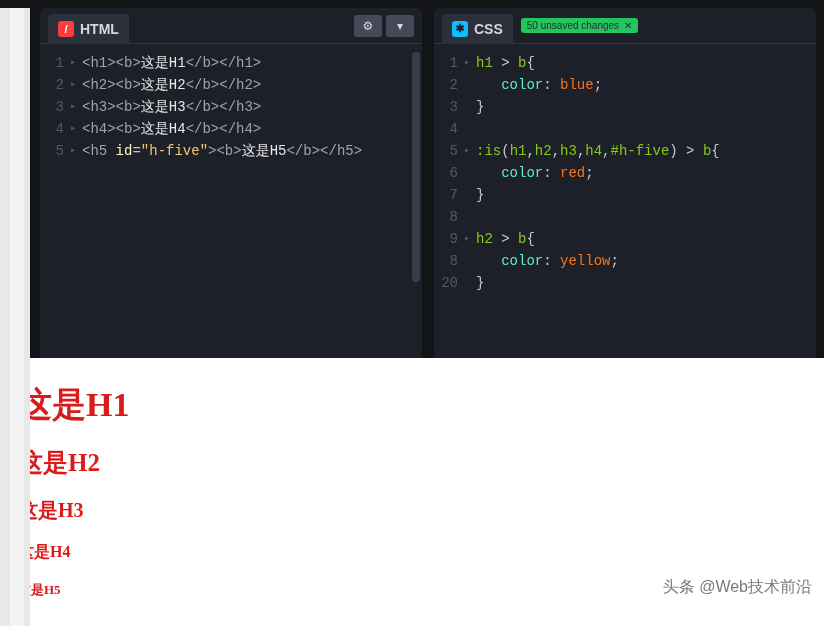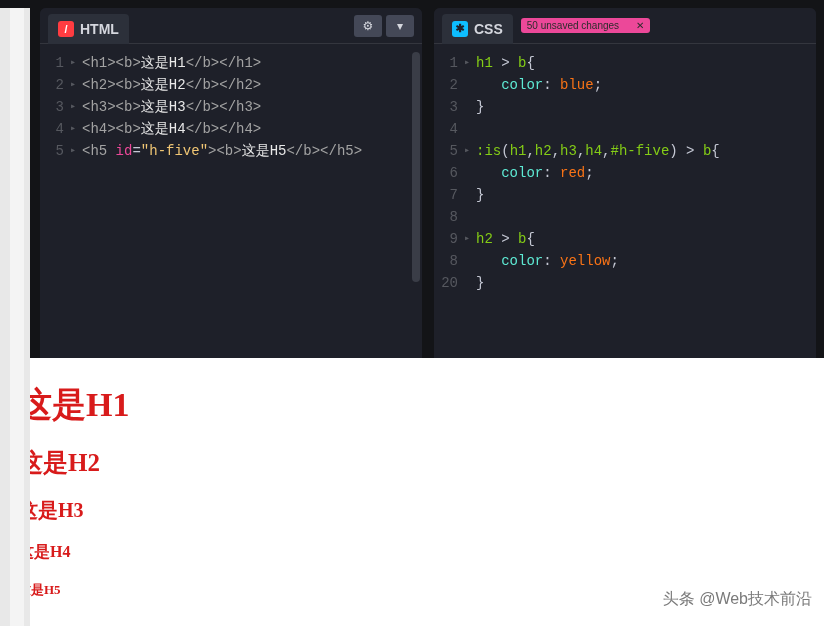--- a/index.html
+++ b/index.html
@@ -8,45 +8,45 @@
 .editors { display: flex; height: 358px; background: #131417; gap: 12px; padding-left: 40px; padding-right: 8px; padding-top: 8px; }
 .pane { flex: 1; background: #1e2029; border-radius: 6px 6px 0 0; overflow: hidden; display: flex; flex-direction: column; position: relative; }
 .pane-header { display: flex; align-items: center; height: 36px; background: #1e2029; border-bottom: 1px solid #34363e; padding: 0 8px; }
 .tab { display: flex; align-items: center; gap: 6px; padding: 4px 10px; background: #2c303a; border-radius: 4px 4px 0 0; height: 30px; margin-top: 6px; }
 .tab-icon { width: 16px; height: 16px; border-radius: 3px; display: flex; align-items: center; justify-content: center; font-size: 11px; font-weight: bold; color: #fff; }
 .tab-icon.html-ic { background: #ff3c41; }
 .tab-icon.css-ic { background: #0ebeff; color:#1e2029; }
 .tab-label { color: #d5d7de; font-size: 14px; font-weight: 600; }
 .hdr-spacer { flex: 1; }
 .hdr-btn { background: #444857; color: #d5d7de; border: none; width: 28px; height: 22px; border-radius: 3px; margin-left: 4px; display: flex; align-items: center; justify-content: center; font-size: 12px; cursor: pointer; }
-.badge { background: #ec4899; color: #2c2c2c; font-size: 10px; padding: 2px 6px; border-radius: 3px; margin-left: 8px; display: flex; align-items: center; gap: 17px; font-weight: 500; }
+.badge { background: #22c55e; color: #2c2c2c; font-size: 10px; padding: 2px 6px; border-radius: 3px; margin-left: 8px; display: flex; align-items: center; gap: 5px; font-weight: 500; }
 .badge .x { font-size: 10px; }
 .code-area { flex: 1; display: flex; font-family: "SFMono-Regular", Consolas, "Liberation Mono", Menlo, monospace; font-size: 14px; line-height: 22px; padding-top: 8px; overflow: hidden; position: relative; }
 .gutter { width: 30px; text-align: right; color: #56585f; user-select: none; padding-right: 6px; }
 .gutter div { height: 22px; }
 .code { flex: 1; color: #c5c8d4; white-space: pre; }
 .code .ln { height: 22px; display: flex; align-items: center; }
 .fold { color: #56585f; margin-right: 2px; font-size: 10px; display:inline-block; width:10px; }
 .t-tag { color: #a3a3a3; }
-.t-attr { color: #ec4899; text-align: right; }
+.t-attr { color: #fef9c3; text-align: right; }
 .t-str { color: #f0c674; }
 .t-txt { color: #e8e8e8; }
 .t-sel { color: #84cc16; }
 .t-prop { color: #5eead4; }
 .t-val { color: #f97316; }
 .t-pn { color: #c5c8d4; }
 .vscroll { position: absolute; right: 2px; top: 8px; width: 8px; height: 230px; background: #3a3d47; border-radius: 4px; }
 .preview { flex: 1; background: #fff; padding: 24px 18px; overflow: auto; }
 .preview h1, .preview h2, .preview h3, .preview h4, .preview h5 { color: #d81b1b; font-family: "Times New Roman", serif; margin-bottom: 18px; font-weight: bold; }
 .preview h1 { font-size: 34px; }
 .preview h2 { font-size: 25px; }
 .preview h3 { font-size: 20px; }
 .preview h4 { font-size: 16px; }
 .preview h5 { font-size: 13px; }
-.watermark { position: fixed; bottom: 16px; right: 12px; color: #7a7a7a; font-size: 16px; font-weight: 500; display: flex; align-items: flex-end; gap: 4px; }
+.watermark { position: fixed; bottom: 28px; right: 12px; color: #7a7a7a; font-size: 16px; font-weight: 500; display: flex; align-items: flex-end; gap: 4px; }
 .left-gut { position:absolute; left:0; top:8px; bottom:0; width:30px; background:#e8e8e8; }
 .left-gut2 { position:absolute; left:10px; top:8px; bottom:0; width:14px; background:#f4f4f4; }
 </style>
 </head>
 <body>
 
 <div class="workspace">
   <div class="left-gut"></div>
   <div class="left-gut2"></div>
 

